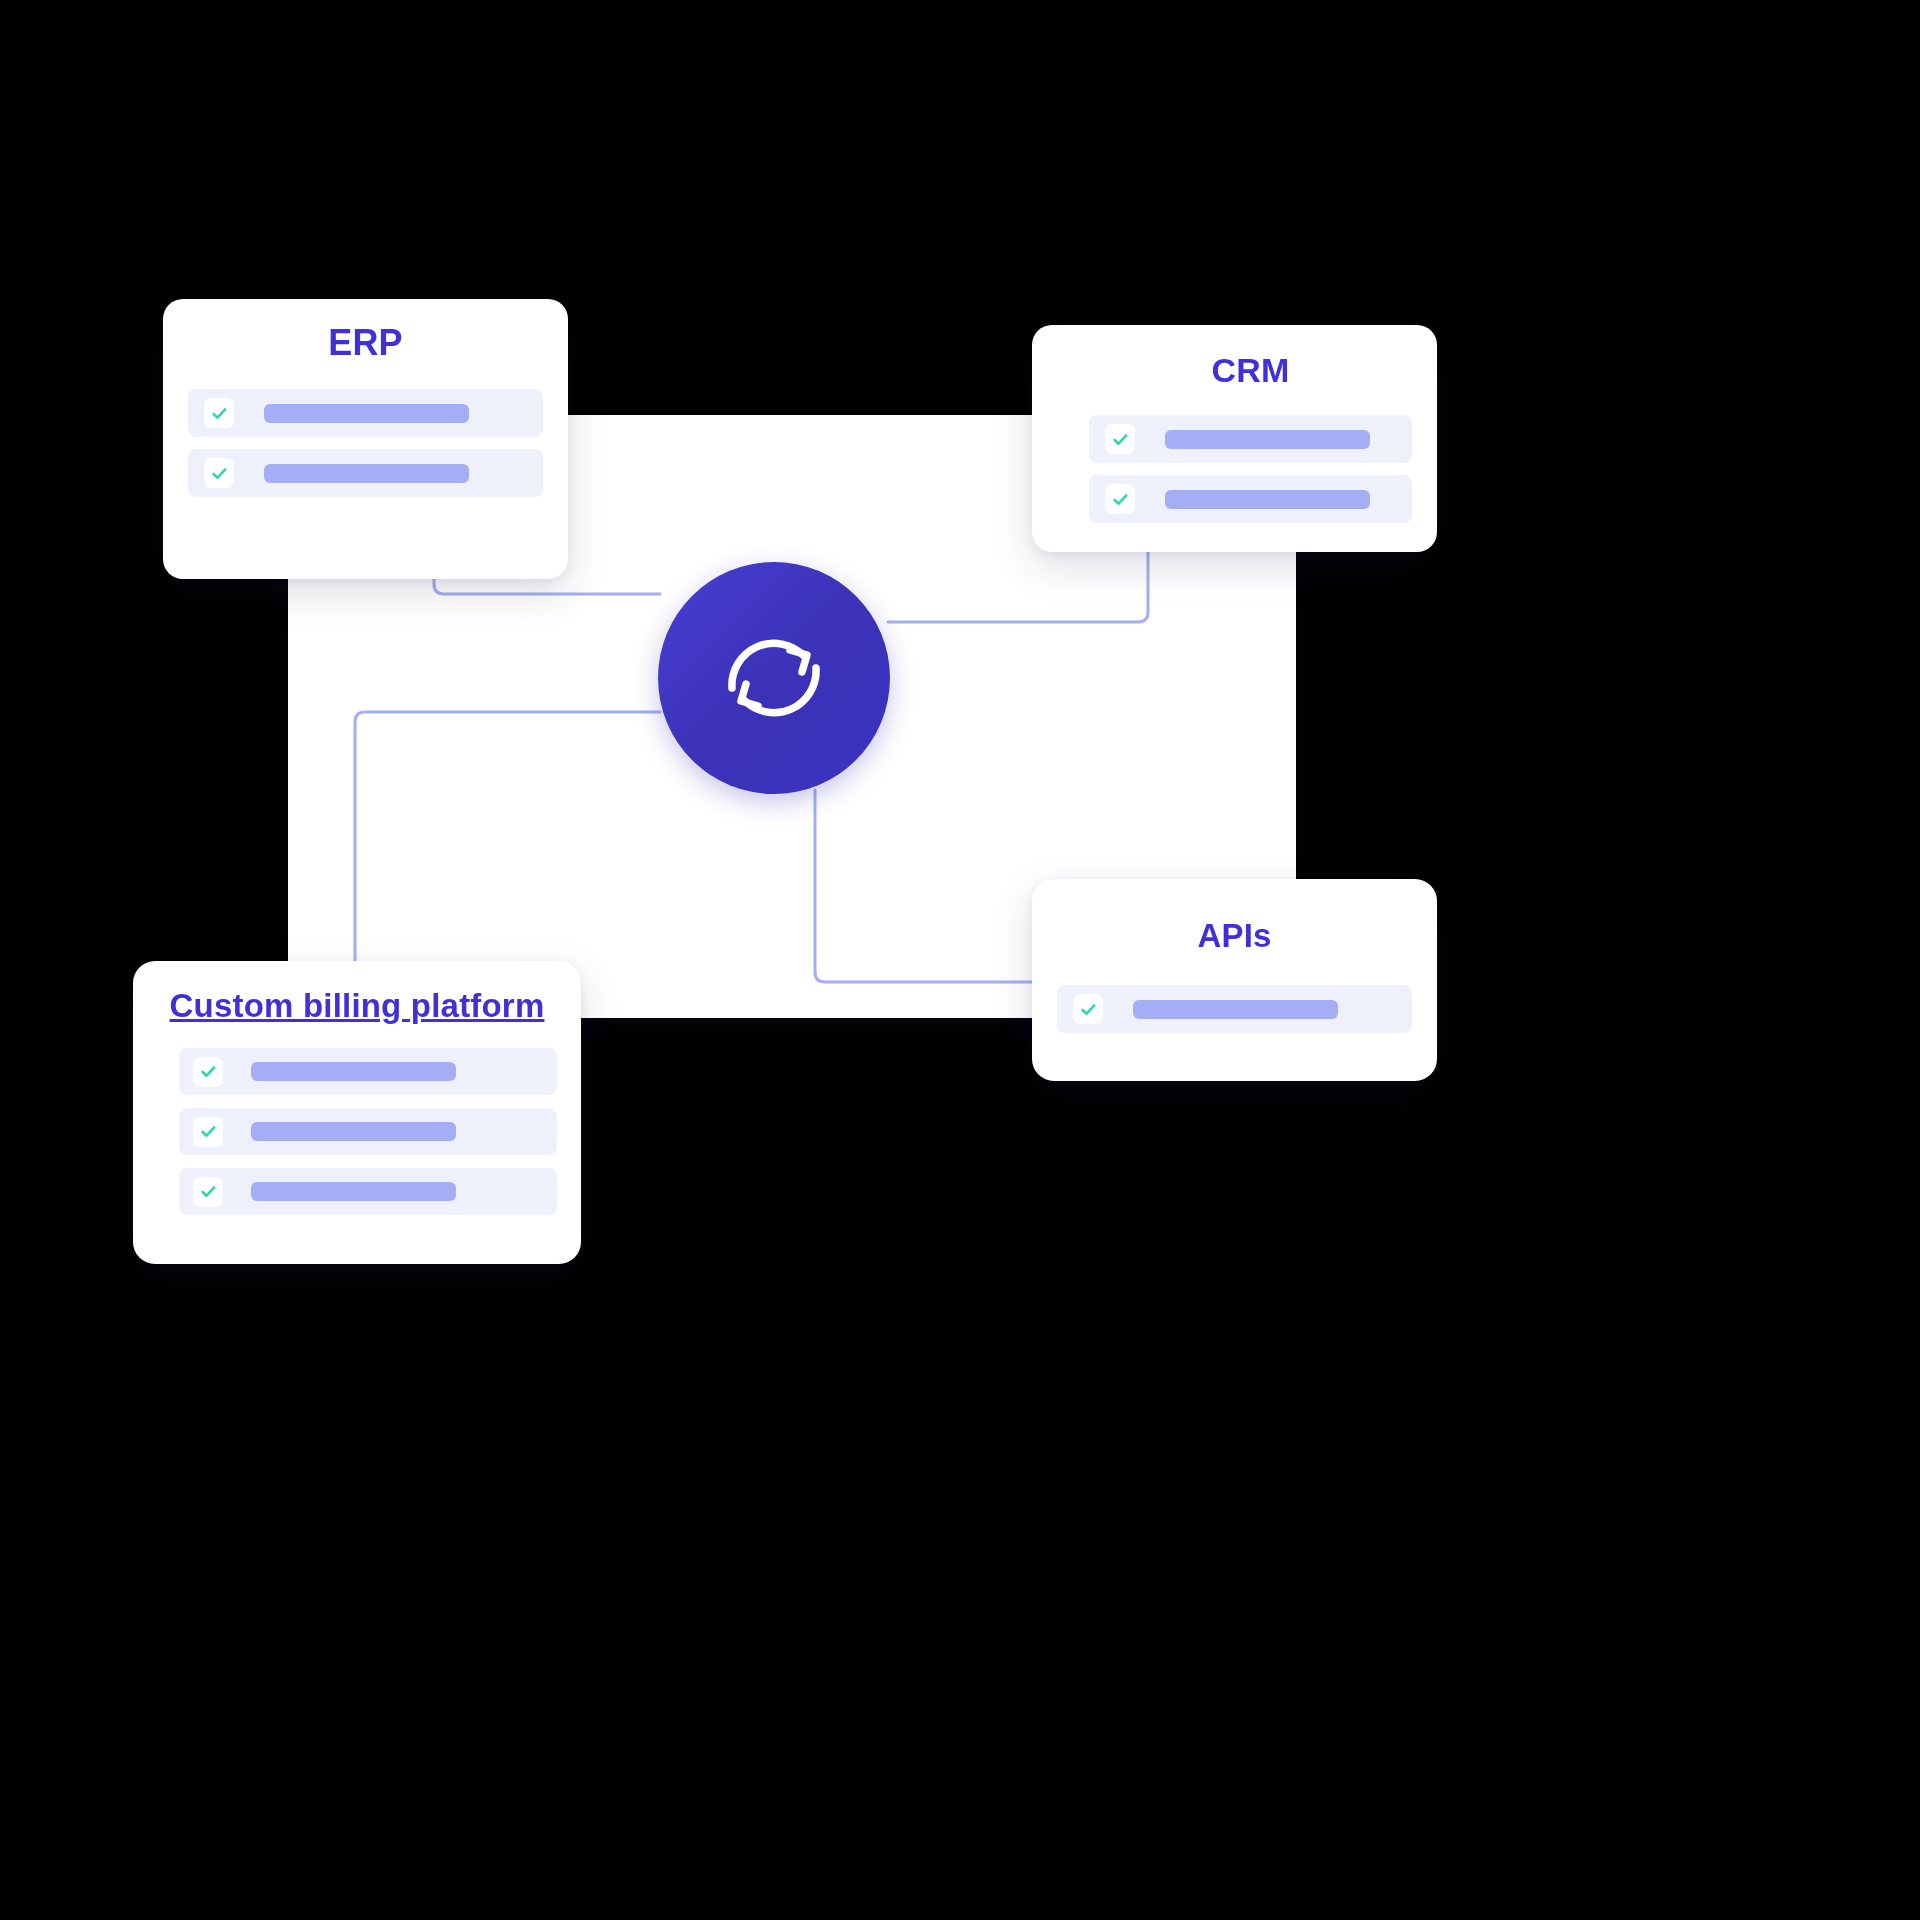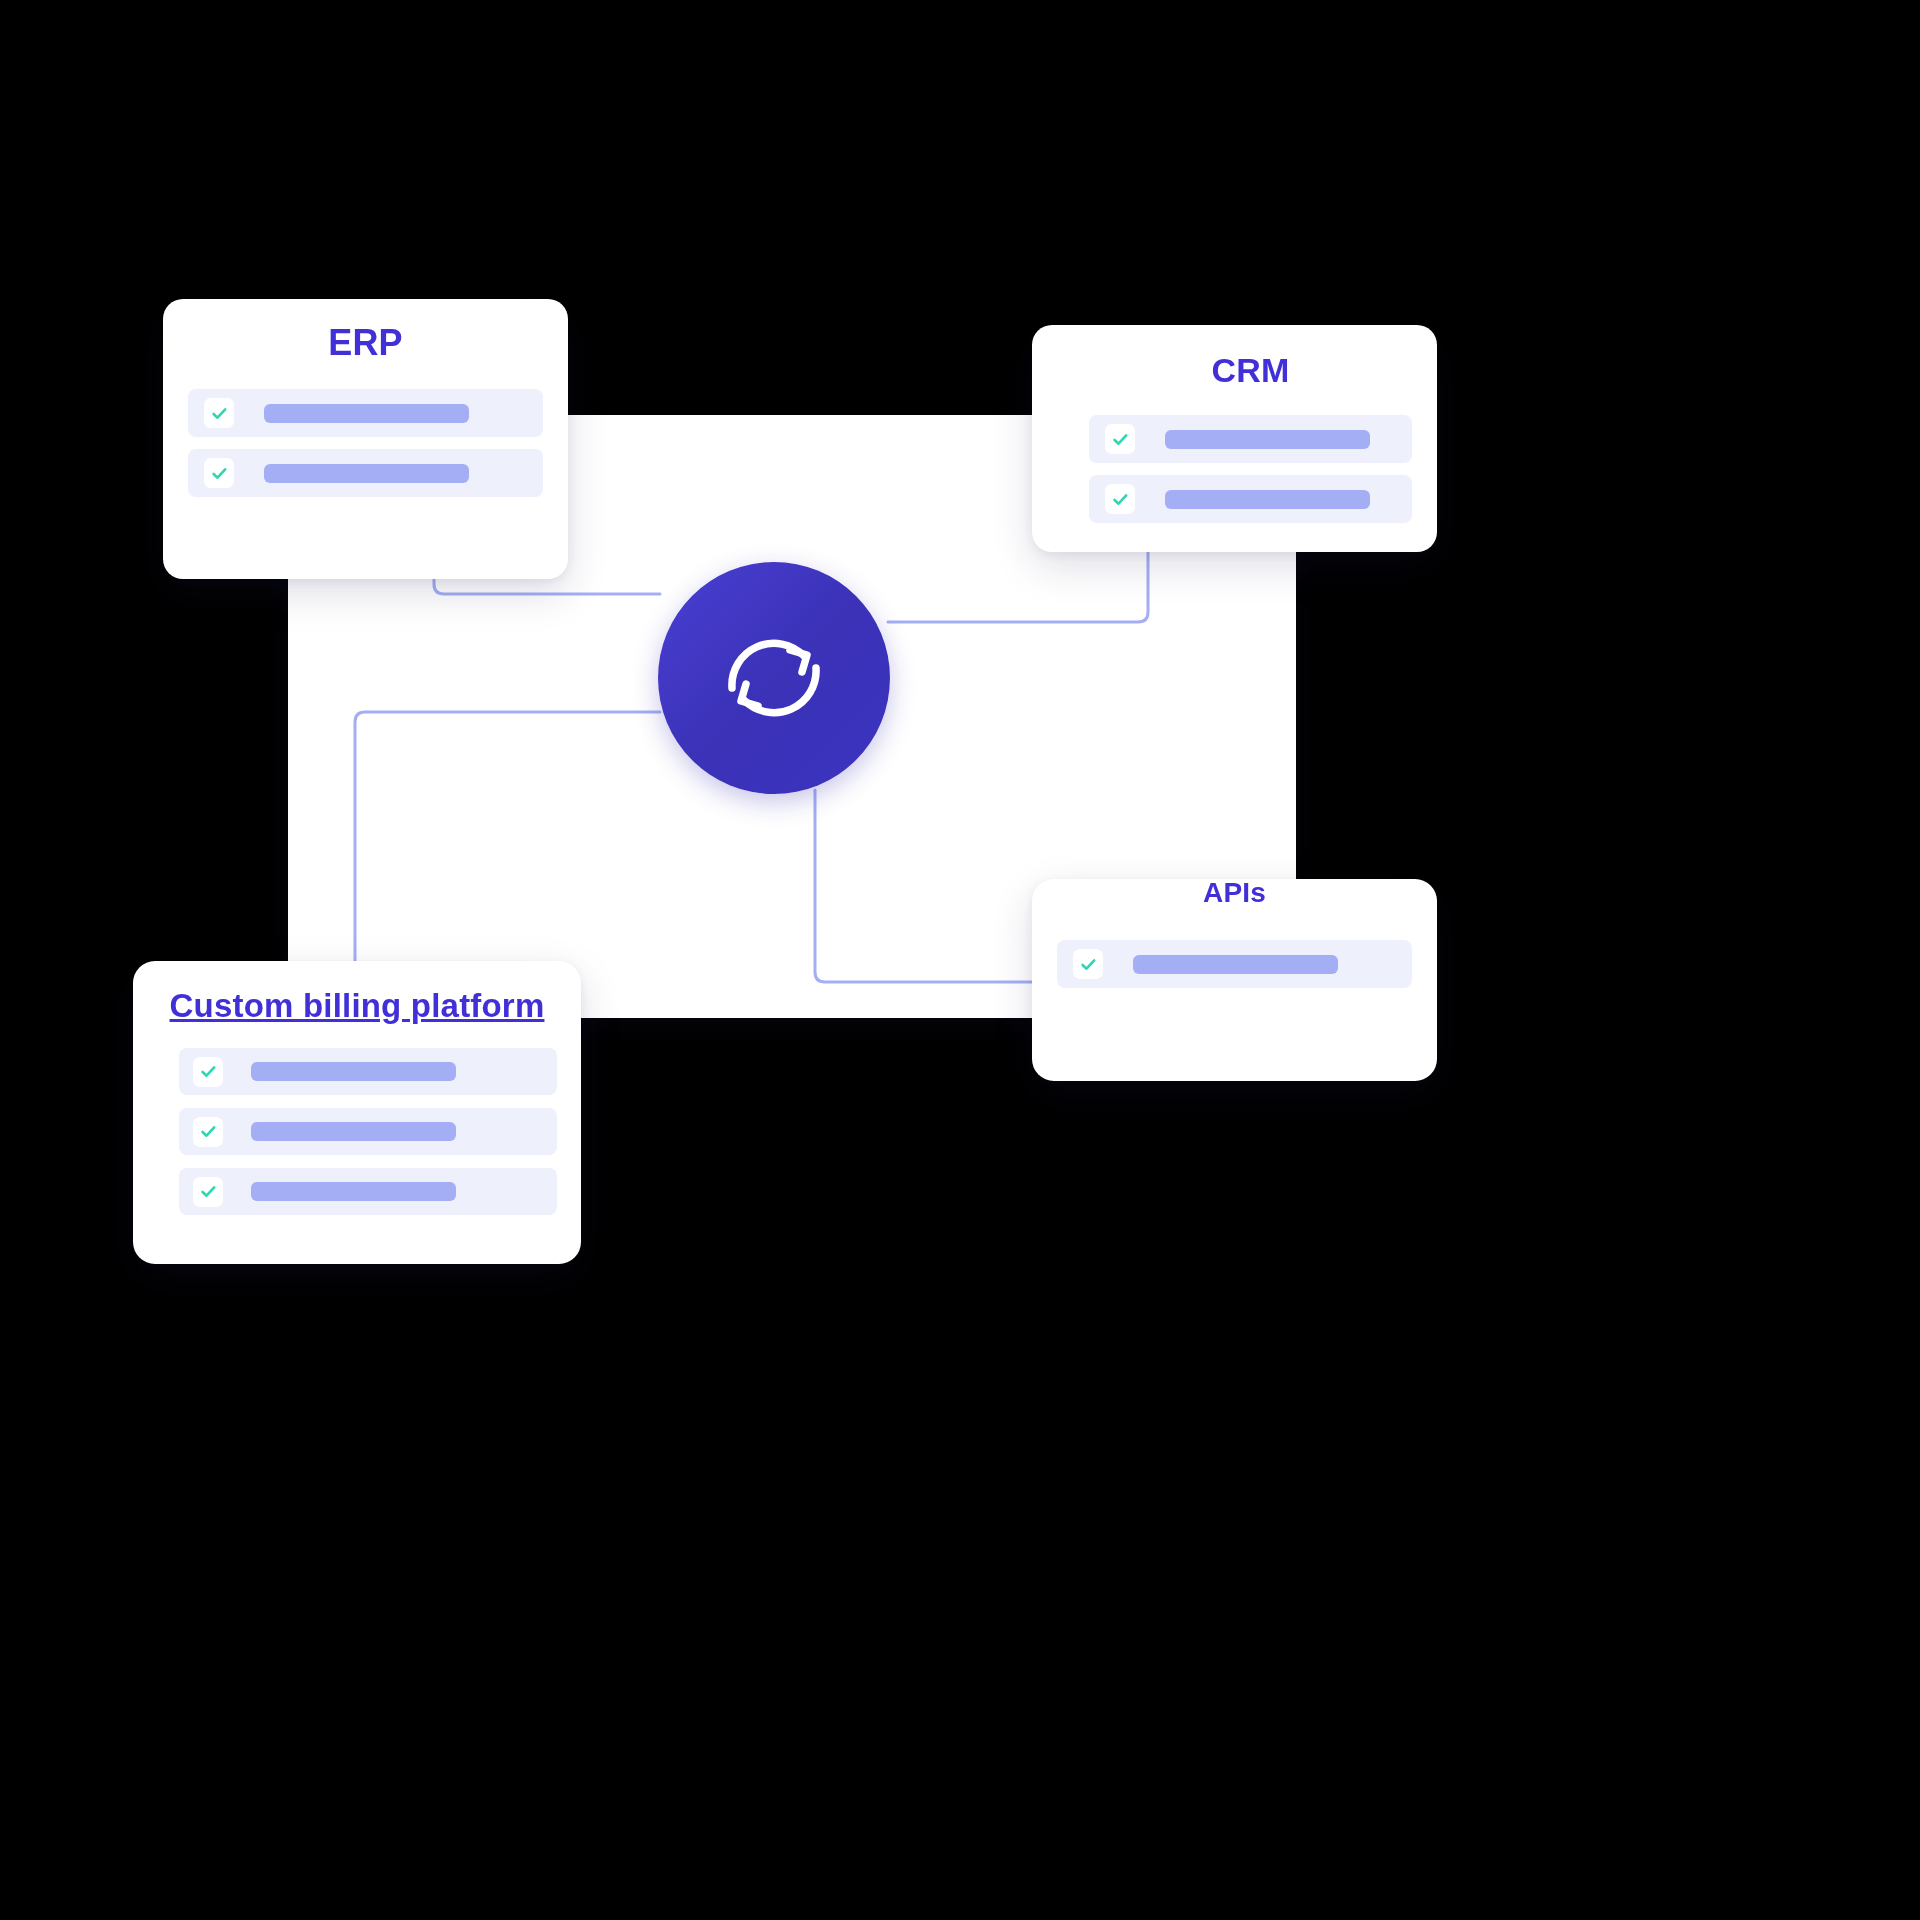--- a/index.html
+++ b/index.html
@@ -146,21 +146,21 @@
   #card-billing .bar { width: 205px; height: 19px; margin-left: 28px; }
 
   
   #card-apis {
     left: 1032px;
     top: 879px;
     width: 405px;
     height: 202px;
     border-radius: 22px;
   }
-  #card-apis .card-title { font-size: 28px; }
+  #card-apis .card-title { font-size: 33px; margin-top: 40px; }
   #card-apis .rows { margin: 33px 25px 0 25px; gap: 12px; }
   #card-apis .row { height: 48px; padding-left: 16px; }
   #card-apis .checkbox { width: 30px; height: 30px; }
   #card-apis .bar { width: 205px; height: 19px; margin-left: 30px; }
 </style>
 </head>
 <body>
 
 <div id="stage">
 

